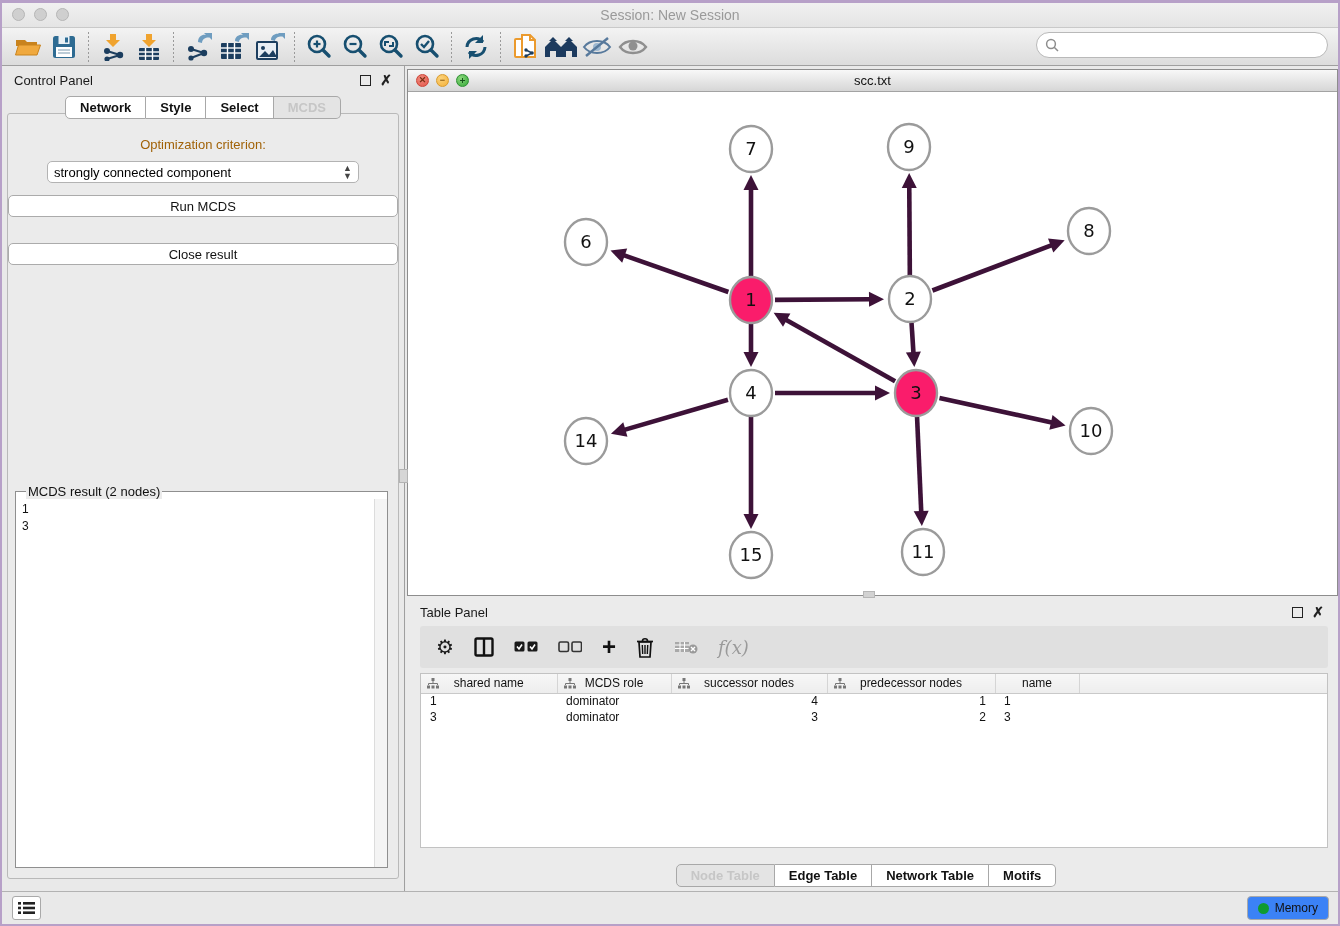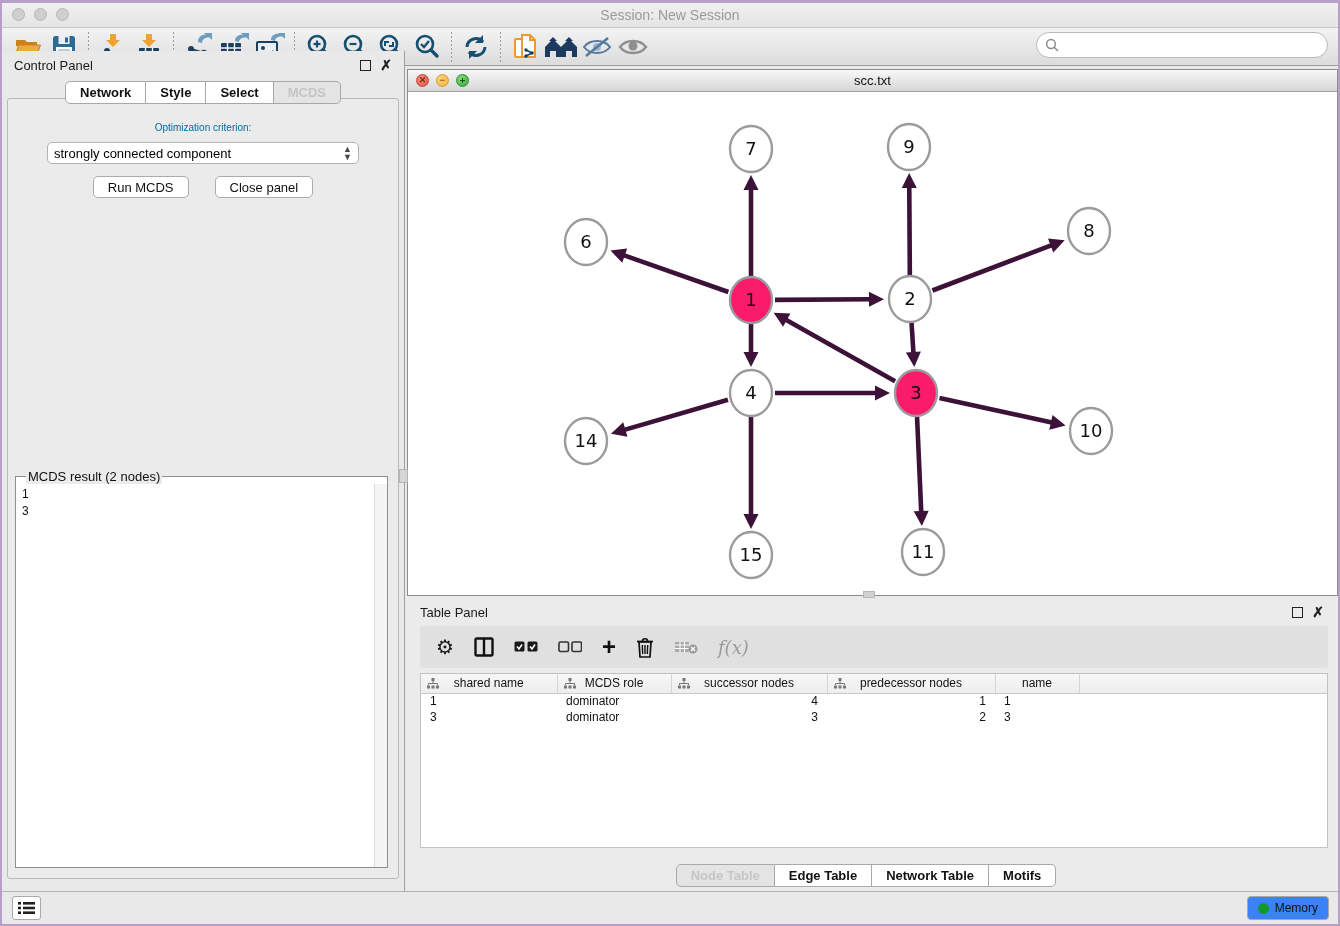--- a/index.html
+++ b/index.html
@@ -22,42 +22,42 @@
     display:flex; align-items:center; padding:0 8px;}
   .tb-btn{ width:36px; height:32px; display:flex; align-items:center; justify-content:center; }
   .tb-sep{ width:1px; height:30px; margin:0 6px;
     background-image:linear-gradient(#9a9a9a 50%, transparent 50%); background-size:1px 4px;}
   .search-wrap{ position:absolute; right:10px; top:4px; width:292px; height:26px;
     background:#fff; border:1px solid #b9b9b9; border-radius:13px;
     display:flex; align-items:center; padding-left:8px; gap:4px;}
   .search-wrap input{ border:none; outline:none; flex:1; font-size:13px; background:transparent;}
 
   
-  .cpanel{ position:absolute; left:0; top:48px; width:403px; bottom:33px;
+  .cpanel{ position:absolute; left:0; top:63px; width:403px; bottom:33px;
     background:#e9e9e9; border-right:1px solid #9f9f9f;}
   .panel-head{ height:28px; display:flex; align-items:center; padding:0 12px; }
   .panel-head .ph-title{ font-size:13px; color:#1a1a1a; }
   .ph-icons{ margin-left:auto; display:flex; gap:9px; align-items:center;}
   .float-ic{ width:11px; height:11px; border:1.5px solid #222;}
   .close-ic{ font-size:14px; font-weight:bold; color:#222; line-height:11px;}
   .tabs-row{ display:flex; justify-content:center; margin-top:2px; height:23px; position:relative; z-index:2;}
   .seg{ display:flex; }
   .seg .tab{ font-size:13px; font-weight:600; padding:3px 14px; background:#fff;
     border:1px solid #a8a8a8; border-left:none; color:#111; }
   .seg .tab:first-child{ border-left:1px solid #a8a8a8; border-radius:5px 0 0 5px;}
   .seg .tab:last-child{ border-radius:0 5px 5px 0;}
   .seg .tab.ghost{ background:#e4e4e4; color:#c6c6c6; }
   .cp-content{ position:absolute; left:5px; right:5px; top:47px; bottom:12px;
     background:#ebebeb; border:1px solid #b9b9b9; border-radius:3px;}
-  .opt-label{ text-align:center; margin-top:23px; font-size:10px; color:#0369a1;}
+  .opt-label{ text-align:center; margin-top:23px; font-size:13px; color:#a16207;}
   .combo{ margin:9px auto 0; width:312px; height:22px; background:#fff;
     border:1px solid #b3b3b3; border-radius:5px; display:flex; align-items:center;
     padding:8px 6px; font-size:13px;}
   .combo .stepper{ margin-left:auto; font-size:9px; color:#444; line-height:8px; text-align:center;}
-  .btn-row{ display:flex; justify-content:center; gap:26px; margin-top:12px;}
+  .btn-row{ display:flex; justify-content:center; gap:26px; margin-top:12px;flex-direction:column;}
   .aq-btn{ background:#fff; border:1px solid #ababab; border-radius:5px;
     font-size:13px; padding:2px 14px; height:22px; color:#111;}
   fieldset.result{ position:absolute; left:7px; right:10px; top:370px; bottom:10px;
     border:1px solid #8f8f8f; background:#fff; }
   fieldset.result legend{ font-size:13px; color:#111; margin-left:10px; padding:0 2px; background:#ebebeb;}
   .result-inner{ position:absolute; inset:0; background:#fff; overflow:hidden;}
   .result-text{ font-size:12px; color:#111; padding:2px 0 0 6px; line-height:17px; white-space:pre-line;}
   .vtrack{ position:absolute; right:0; top:0; bottom:0; width:13px; background:#f4f4f4; border-left:1px solid #dcdcdc;}
 
   
@@ -290,21 +290,21 @@
         </div>
     </div>
     <div class="cp-content">
       <div class="opt-label">Optimization criterion:</div>
       <div class="combo">
         <span>strongly connected component</span>
         <span class="stepper">▲<br>▼</span>
       </div>
       <div class="btn-row">
         <button class="aq-btn">Run MCDS</button>
-        <button class="aq-btn">Close panel</button>
+        <button class="aq-btn">Close result</button>
       </div>
       <fieldset class="result">
         <legend>MCDS result (2 nodes)</legend>
         <div class="result-inner">
           <div class="result-text" id="result-lines">1
 3</div>
           <div class="vtrack"></div>
         </div>
       </fieldset>
     </div>

